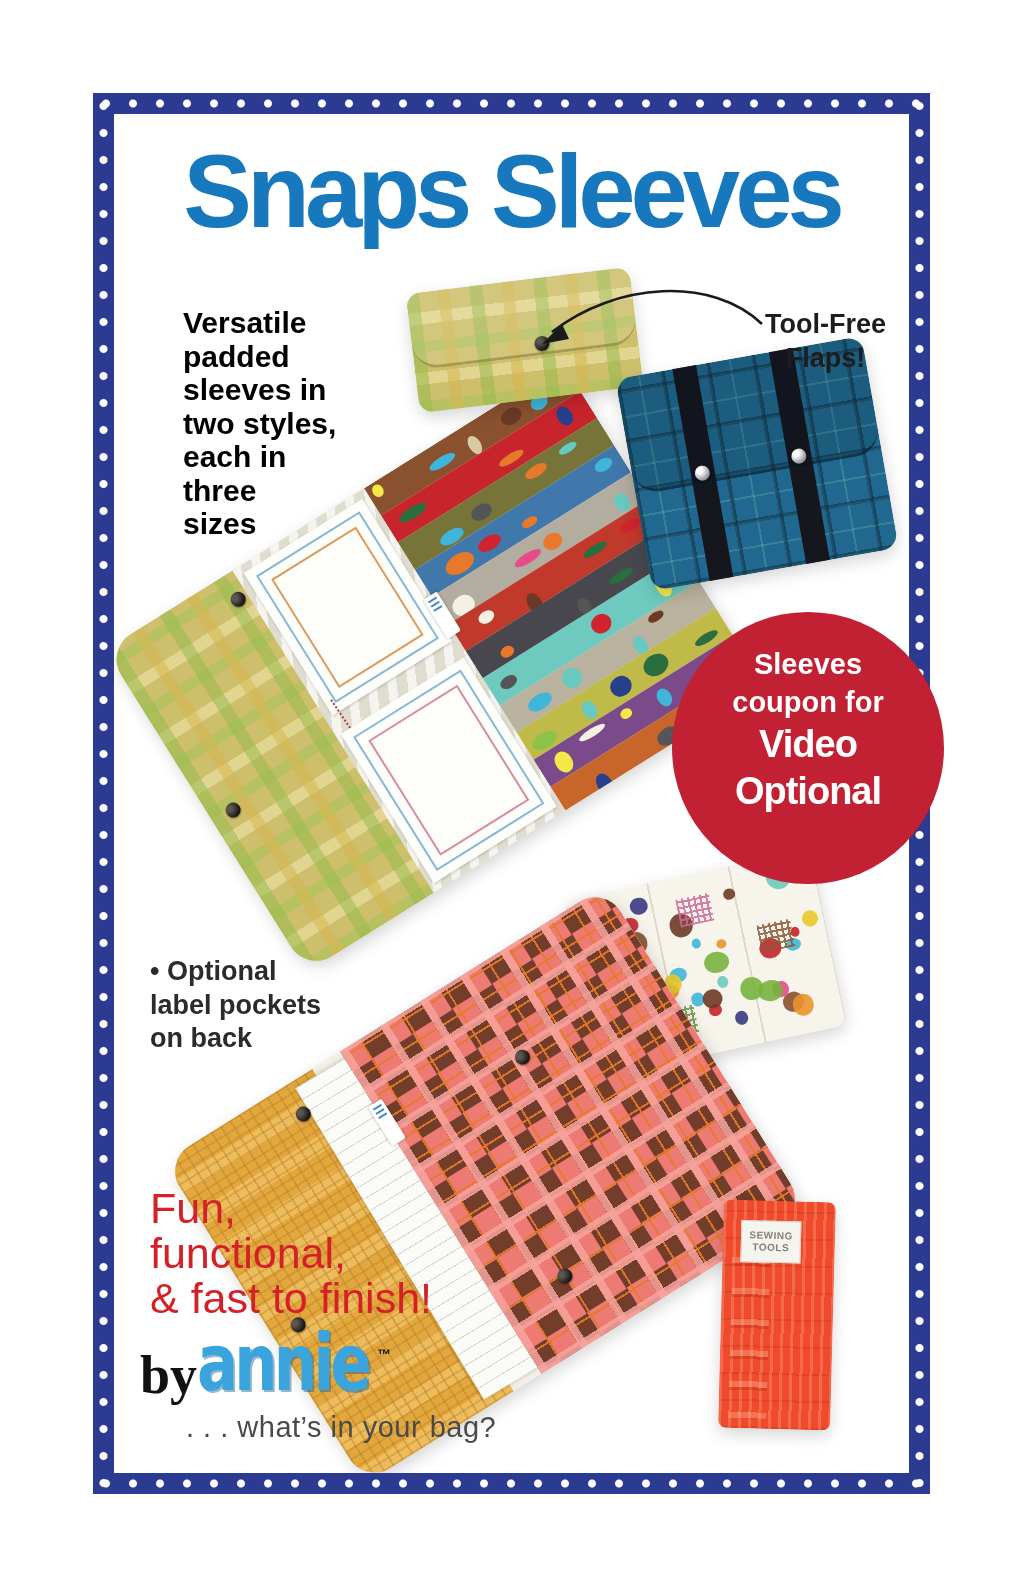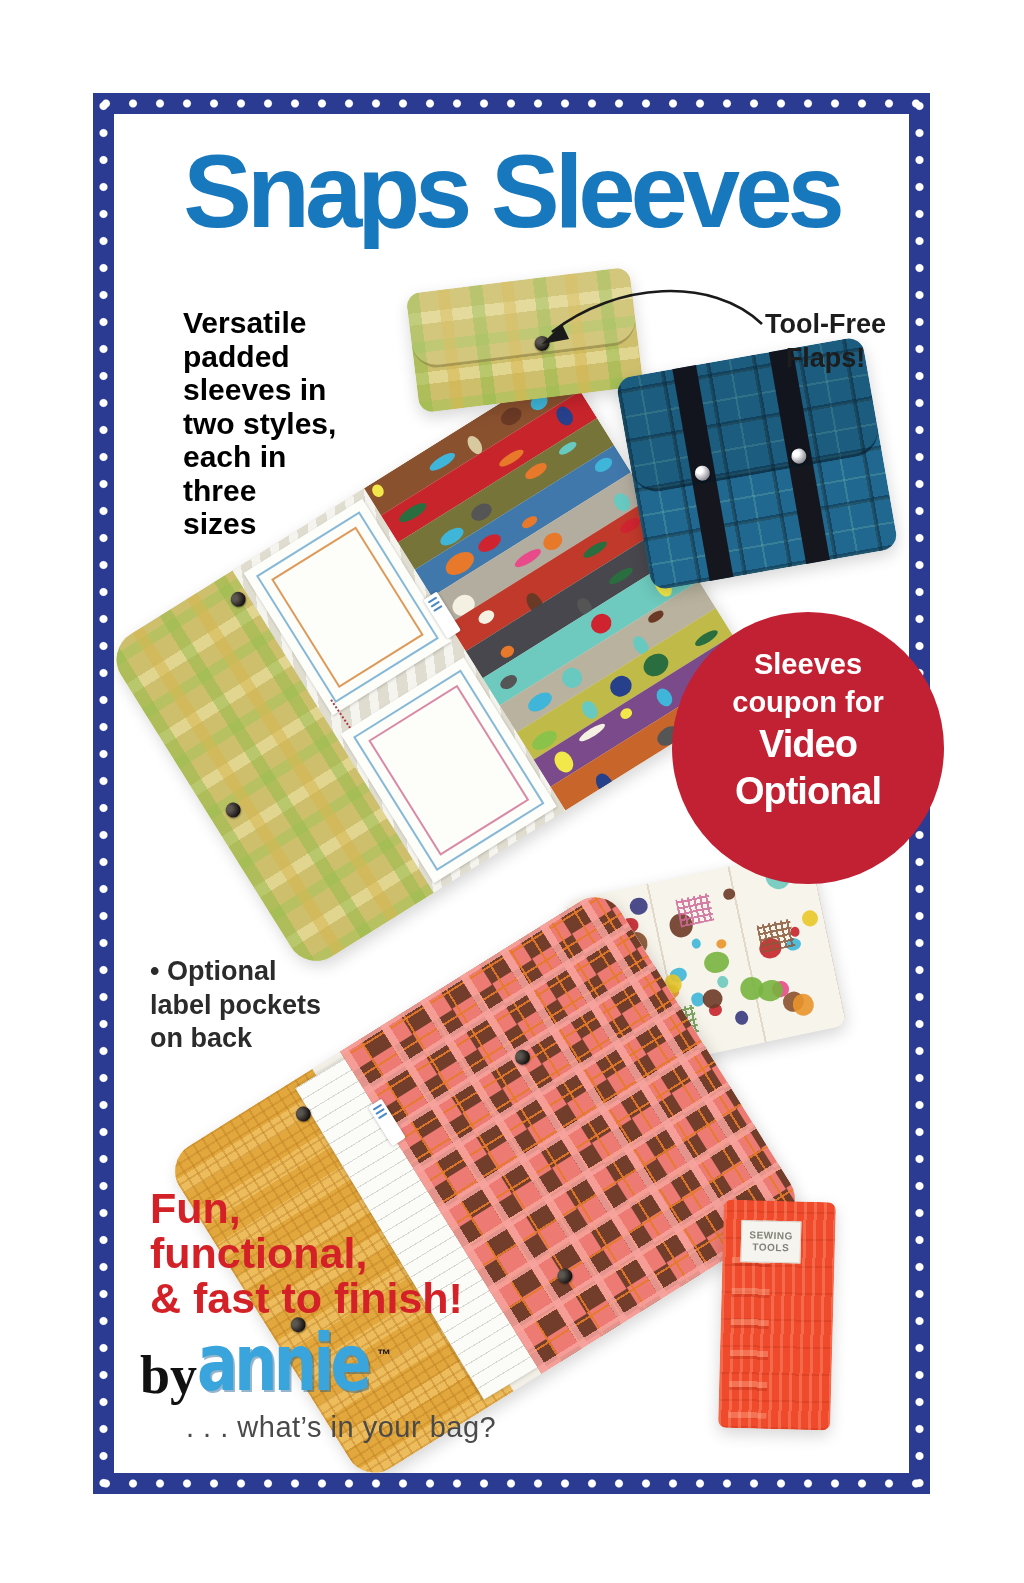--- a/index.html
+++ b/index.html
@@ -26,21 +26,21 @@
          color:var(--title-blue,#1878be);}
   .intro{position:absolute;left:183px;top:306px;z-index:20;white-space:pre-line;
          font-size:30px;line-height:33.5px;font-weight:600;color:#000000;}
   .callout{position:absolute;left:733px;width:185px;top:307px;z-index:20;text-align:center;
          white-space:pre-line;font-size:27px;line-height:34px;font-weight:600;color:#1d1d1d;}
   .bullet{position:absolute;left:150px;z-index:20;white-space:pre-line;
          font-size:27px;line-height:33.5px;font-weight:600;color:#2b2b2b;}
   .bullet.b1{top:797px;}
   .bullet.b2{top:955px;}
   .fun{position:absolute;left:150px;top:1186px;z-index:20;white-space:pre-line;
-        font-size:43px;line-height:45px;font-weight:700;color:var(--accent-red,#d42027);}
+        font-size:43px;line-height:45px;font-weight:400;color:var(--accent-red,#d42027);}
 
   
   .arrow-svg{position:absolute;left:520px;top:272px;z-index:21;}
 
   
   .badge{position:absolute;left:672px;top:612px;width:272px;height:272px;border-radius:50%;
          background:var(--badge-red,#c22033);z-index:40;color:#fff;text-align:center;
          box-sizing:border-box;padding-top:33px;}
   .badge .l-sm{display:block;font-size:29px;line-height:38px;font-weight:600;}
   .badge .l-lg{display:block;font-size:38px;line-height:47px;font-weight:700;letter-spacing:-1px;}

